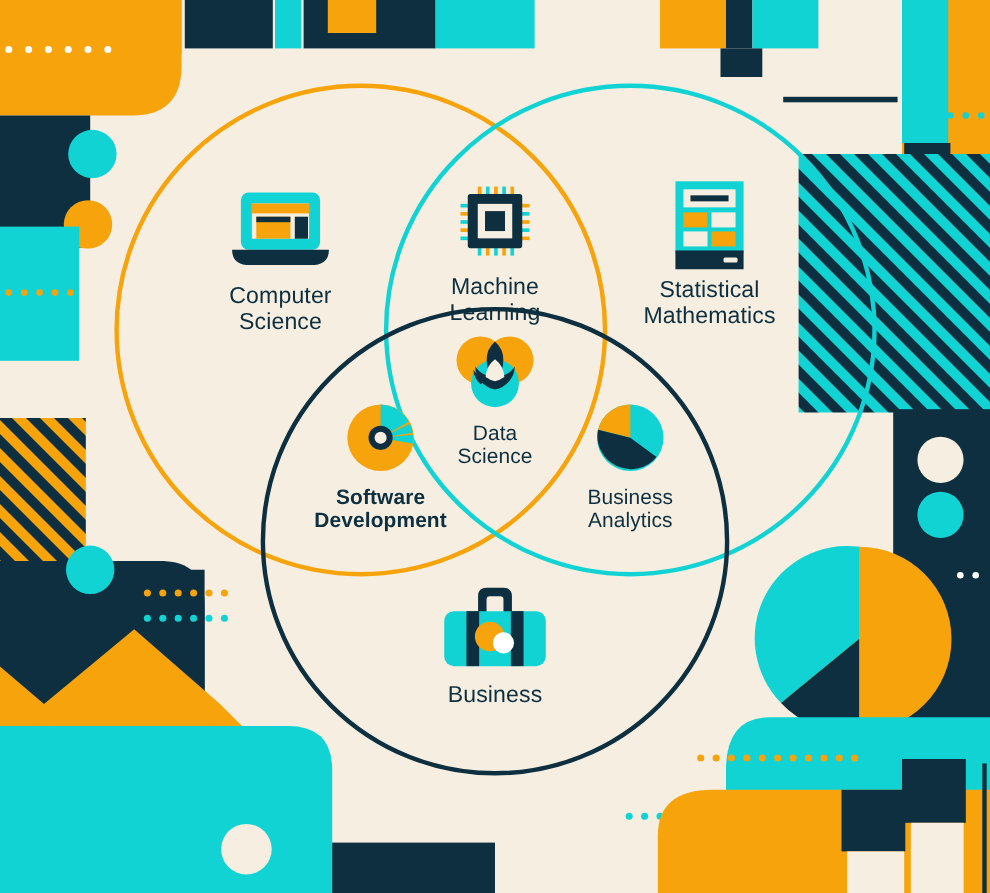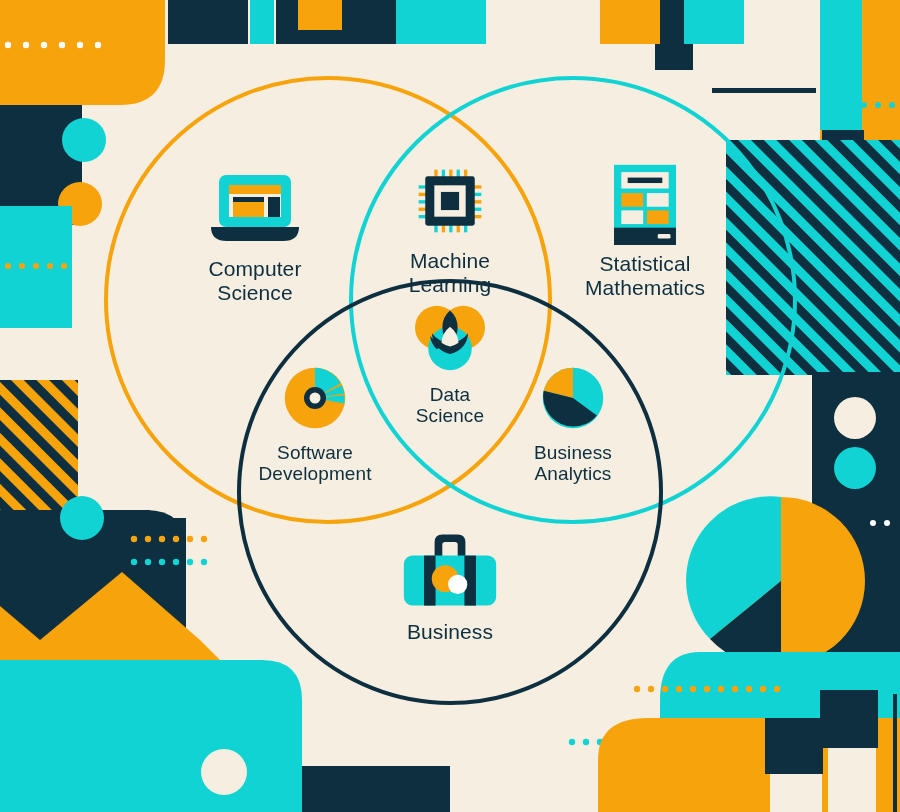--- a/index.html
+++ b/index.html
@@ -281,21 +281,21 @@
           <path d="M 40 8 A 23 23 0 0 1 48 26 A 23 23 0 0 1 40 44 A 23 23 0 0 1 32 26 A 23 23 0 0 1 40 8 Z" fill="#0d2f3f"></path>
           <path d="M 26 49 A 23 23 0 0 1 19 35 A 23 23 0 0 0 33 44 A 23 23 0 0 1 26 49 Z" fill="#0d2f3f"></path>
           <path d="M 21 32 A 23 23 0 0 0 40 54 A 23 23 0 0 0 59 32 A 23 23 0 0 1 21 32 Z" fill="#0d2f3f"></path>
           <path d="M 40 25 A 23 23 0 0 1 49 42 A 23 23 0 0 1 40 46 A 23 23 0 0 1 31 42 A 23 23 0 0 1 40 25 Z" fill="#f5eee1"></path>
         </svg>
       </div>
       <div class="caption">Data
 Science</div>
     </div>
 
-    <div class="node small" style="left:315px; top:365px;">
+    <div class="node small" style="left:346px; top:365px;font-weight:bold;">
       <div class="glyph" style="height:66px;">
         <svg viewBox="0 0 72 72" width="66" height="66">
           <circle cx="36" cy="36" r="33" fill="#f7a30c"></circle>
           <path d="M 36 36 L 36 3 A 33 33 0 0 1 64 20 Z" fill="#12d3d3"></path>
           <path d="M 36 36 L 65 22 A 33 33 0 0 1 68 31 Z" fill="#12d3d3"></path>
           <path d="M 36 36 L 68 33 A 33 33 0 0 1 68 42 Z" fill="#12d3d3"></path>
           <circle cx="36" cy="36" r="12" fill="#0d2f3f"></circle>
           <circle cx="36" cy="36" r="6" fill="#f5eee1"></circle>
         </svg>
       </div>

